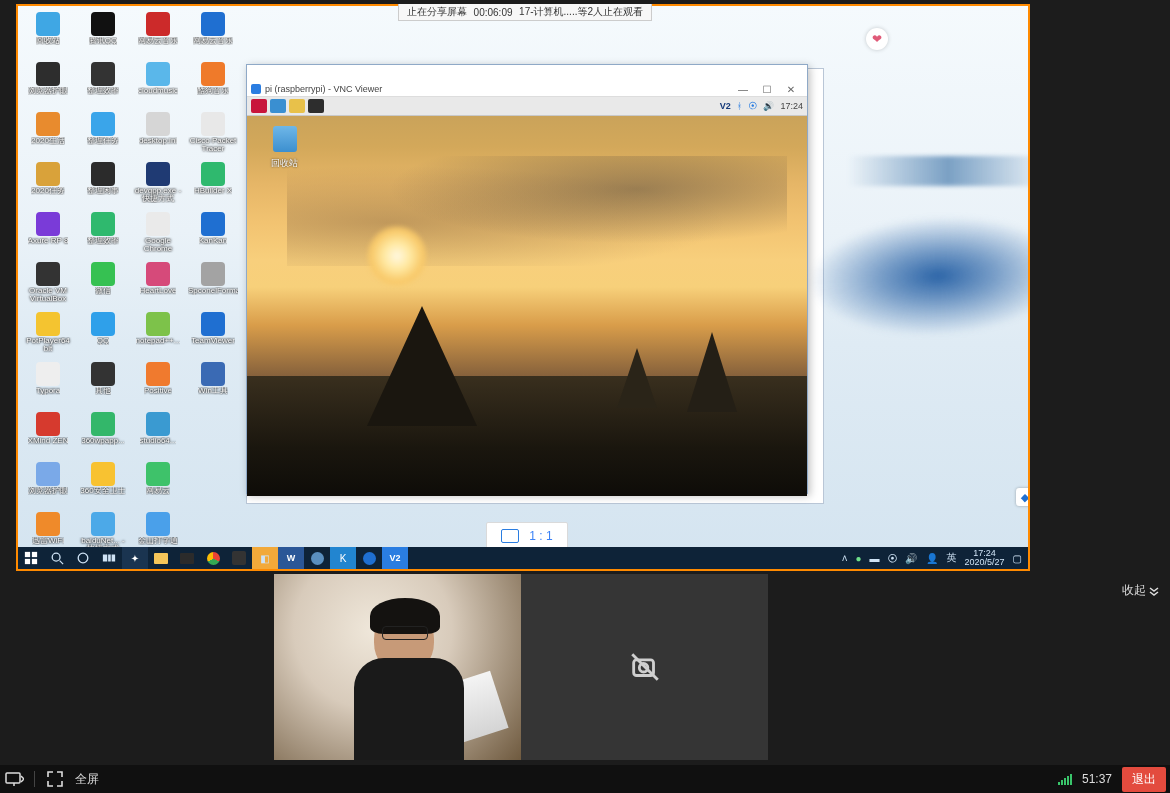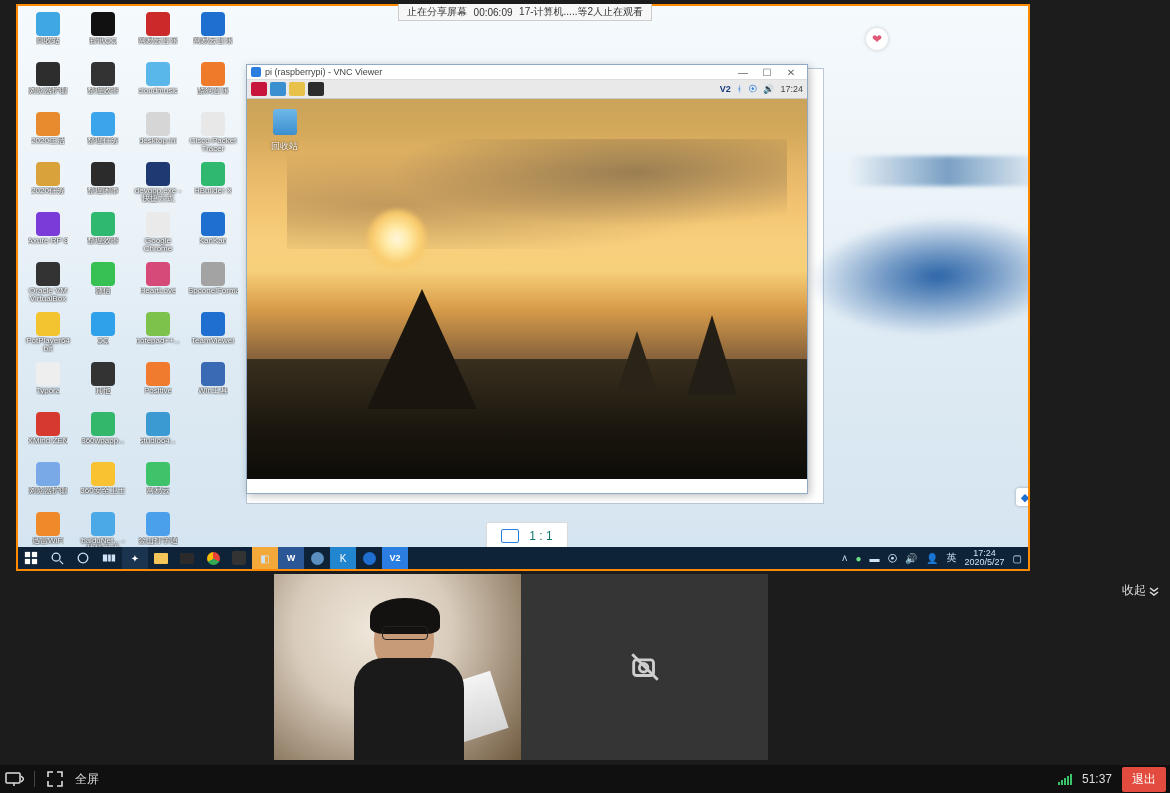--- a/index.html
+++ b/index.html
@@ -15,21 +15,21 @@
   
   .banner{position:absolute;left:398px;top:4px;width:236px;height:16px;background:#f7f7f7;border:1px solid #ccc;border-top:none;font-size:10px;display:flex;align-items:center;justify-content:space-between;padding:0 8px;color:#333;}
   
   .icons{position:absolute;left:4px;top:4px;width:220px;display:flex;flex-flow:column wrap;height:540px;gap:2px 0;}
   .icons-col{display:flex;flex-direction:column;gap:2px;}
   .dicon{width:52px;height:48px;display:flex;flex-direction:column;align-items:center;justify-content:flex-start;font-size:8px;color:#fff;text-shadow:0 0 3px #000,0 0 2px #000;cursor:default;}
   .dicon .sq{width:24px;height:24px;border-radius:4px;margin-top:2px;}
   .dicon span{margin-top:1px;text-align:center;line-height:1;max-width:50px;overflow:hidden;}
   
   .vnc{position:absolute;left:228px;top:58px;width:560px;height:428px;background:#fff;border:1px solid #8fa9c7;box-shadow:2px 2px 8px rgba(0,0,0,.25);}
-  .vnc-title{height:14px;background:#fff;display:flex;align-items:center;font-size:9px;color:#444;padding:0 4px;border-bottom:1px solid #ddd;}
+  .vnc-title{height:14px;background:#fff;display:flex;align-items:center;font-size:9px;color:#444;padding:0 4px;border-bottom:1px solid #ddd;margin-top:17px;}
   .vnc-title .tico{width:10px;height:10px;background:#2a7de1;border-radius:2px;margin-right:4px;}
   .vnc-title .spacer{flex:1;}
   .vnc-title .wbtn{width:24px;height:12px;display:flex;align-items:center;justify-content:center;color:#666;font-size:10px;}
   .vnc-menu{height:16px;background:#f3f3f3;border-bottom:1px solid #ddd;display:flex;align-items:center;font-size:9px;color:#333;padding-left:6px;}
   .rpi-bar{height:18px;background:#e9e9e9;display:flex;align-items:center;gap:3px;padding:0 4px;border-bottom:1px solid #c9c9c9;}
   .rpi-bar .rico{width:16px;height:14px;border-radius:2px;}
   .rpi-bar .spacer{flex:1;}
   .rpi-bar .tray{display:flex;align-items:center;gap:6px;font-size:9px;color:#444;}
   .rpi-desktop{height:380px;position:relative;overflow:hidden;}
   
@@ -39,21 +39,21 @@
   .rpi-desktop .temple{position:absolute;bottom:70px;left:120px;border-left:55px solid transparent;border-right:55px solid transparent;border-bottom:120px solid #1a160f;}
   .rpi-desktop .temple2{position:absolute;bottom:84px;right:70px;border-left:25px solid transparent;border-right:25px solid transparent;border-bottom:80px solid #241f16;}
   .rpi-desktop .temple3{position:absolute;bottom:88px;right:150px;border-left:20px solid transparent;border-right:20px solid transparent;border-bottom:60px solid #2a2418;}
   .rpi-desktop .ground{position:absolute;bottom:0;left:0;right:0;height:120px;background:linear-gradient(180deg,#392f1e,#1a160e 60%,#0e0c08);}
   .rpi-desktop .trash{position:absolute;left:24px;top:10px;text-align:center;}
   .rpi-desktop .trash .bin{width:24px;height:26px;background:linear-gradient(#6fb7e8,#3c8fcf);border-radius:3px;margin:0 auto;}
   .rpi-desktop .trash span{font-size:9px;color:#fff;text-shadow:0 0 2px #000;}
   
   .behind-win{position:absolute;left:228px;top:62px;width:576px;height:434px;background:#fff;border:1px solid #b9c6d6;}
   
-  .ratio{position:absolute;left:468px;top:516px;width:80px;height:26px;background:#fff;border:1px solid #dadada;border-radius:2px;display:flex;align-items:center;justify-content:center;gap:10px;font-size:12px;color:#0f766e;}
+  .ratio{position:absolute;left:468px;top:516px;width:80px;height:26px;background:#fff;border:1px solid #dadada;border-radius:2px;display:flex;align-items:center;justify-content:center;gap:10px;font-size:12px;color:#3b82f6;}
   .ratio .rico{width:16px;height:12px;border:1.5px solid #2a7de1;border-radius:2px;}
   
   .taskbar{position:absolute;left:0;right:0;bottom:0;height:22px;background:#0e2338;display:flex;align-items:center;color:#cfe3f5;font-size:10px;}
   .taskbar .tb{width:26px;height:22px;display:flex;align-items:center;justify-content:center;}
   .taskbar .tb svg{width:14px;height:14px;}
   .taskbar .tflex{flex:1;}
   .taskbar .tray{display:flex;align-items:center;gap:8px;padding:0 6px;}
   .taskbar .clock{text-align:center;line-height:1;font-size:9px;}
   
   .participants{position:absolute;left:274px;top:574px;width:494px;height:186px;display:flex;background:#000;}

